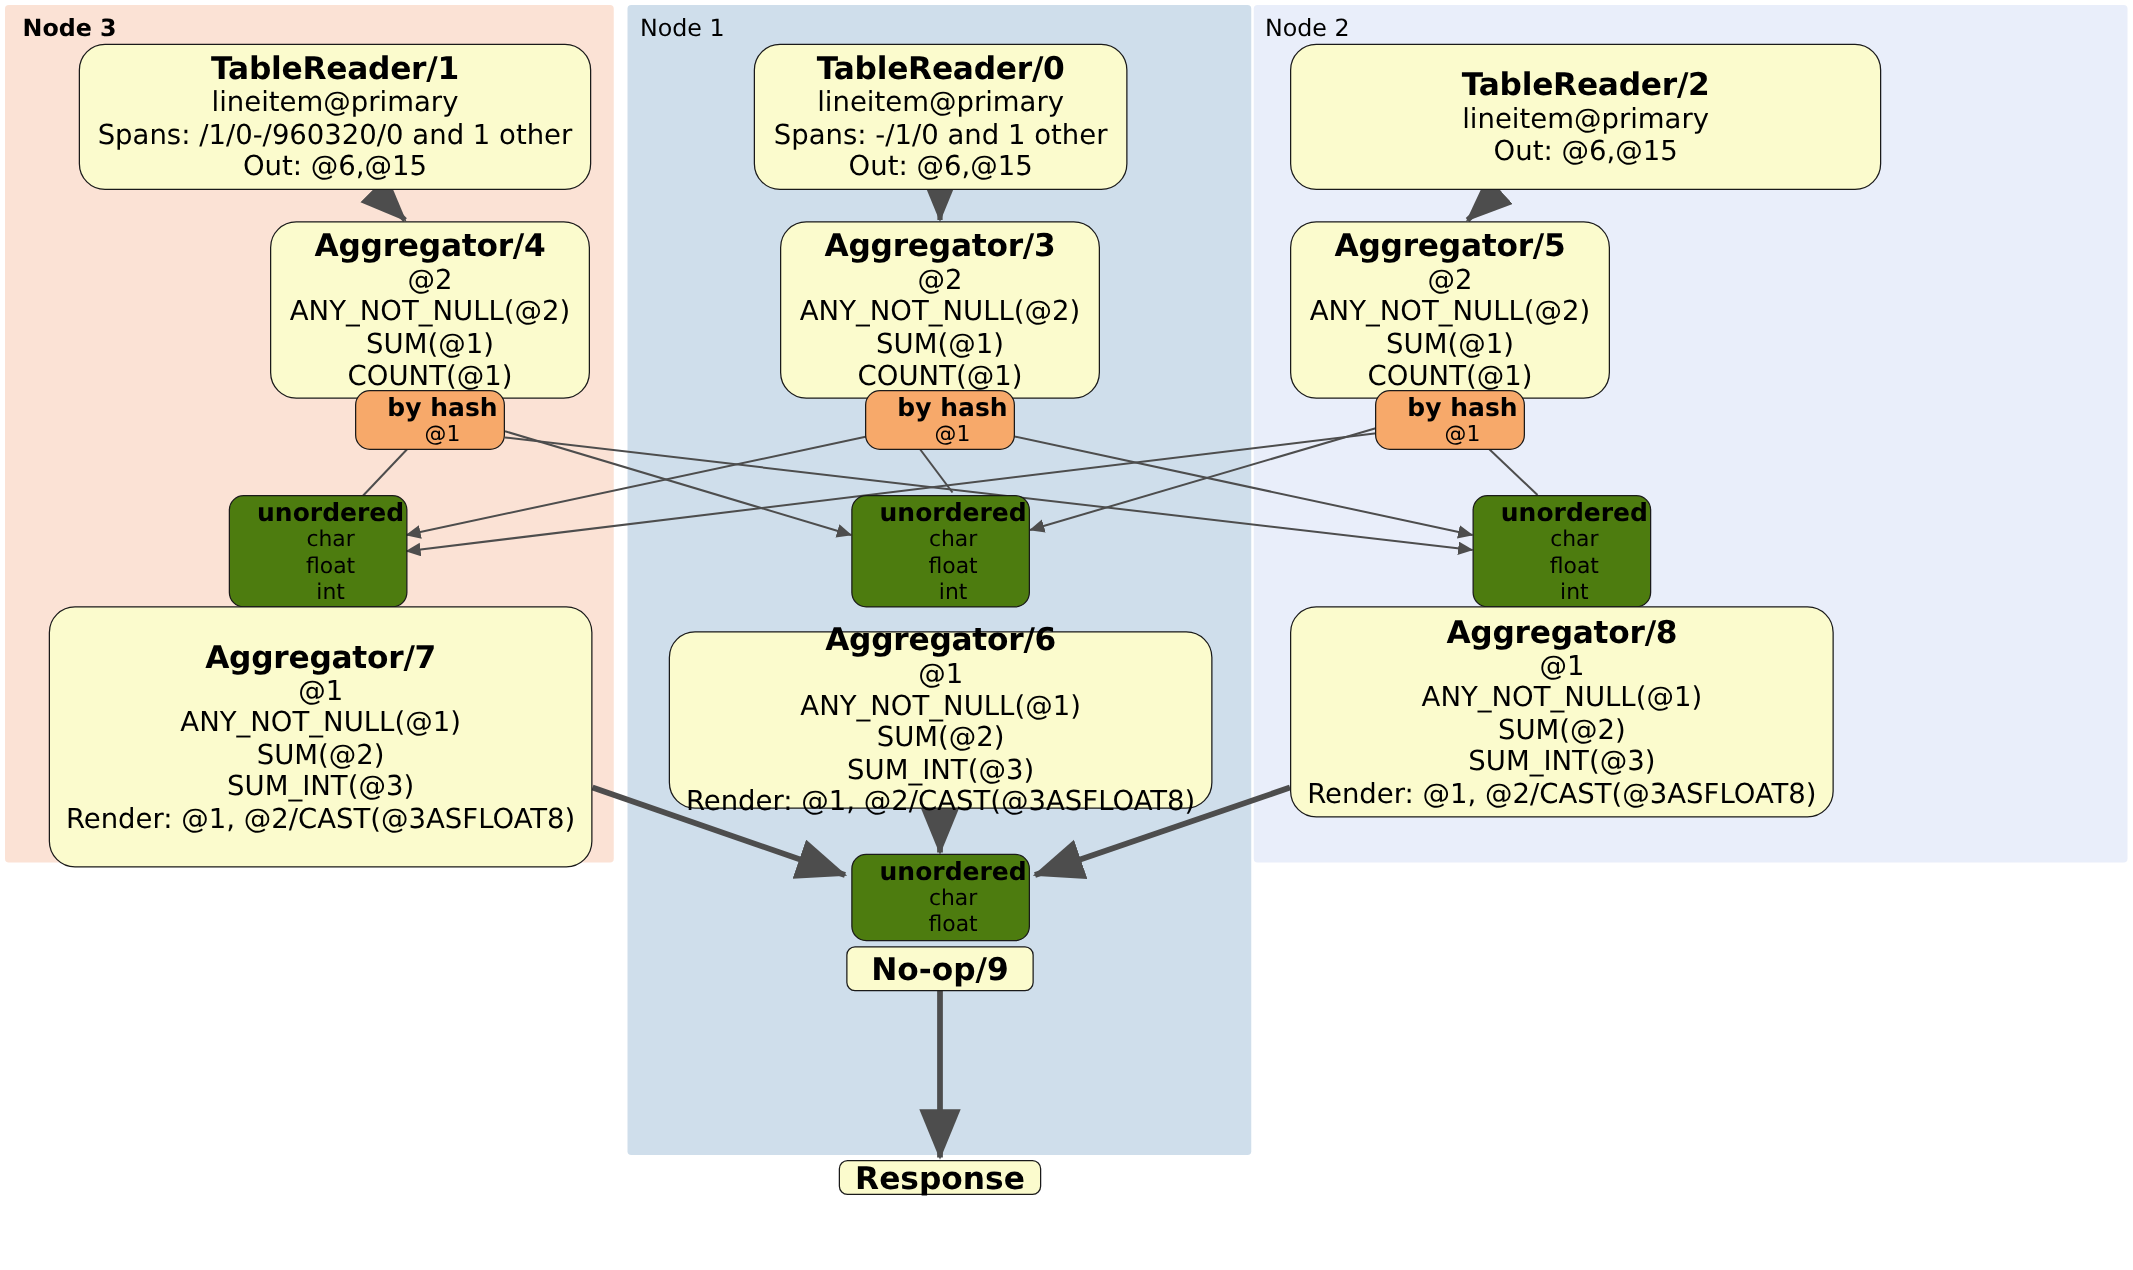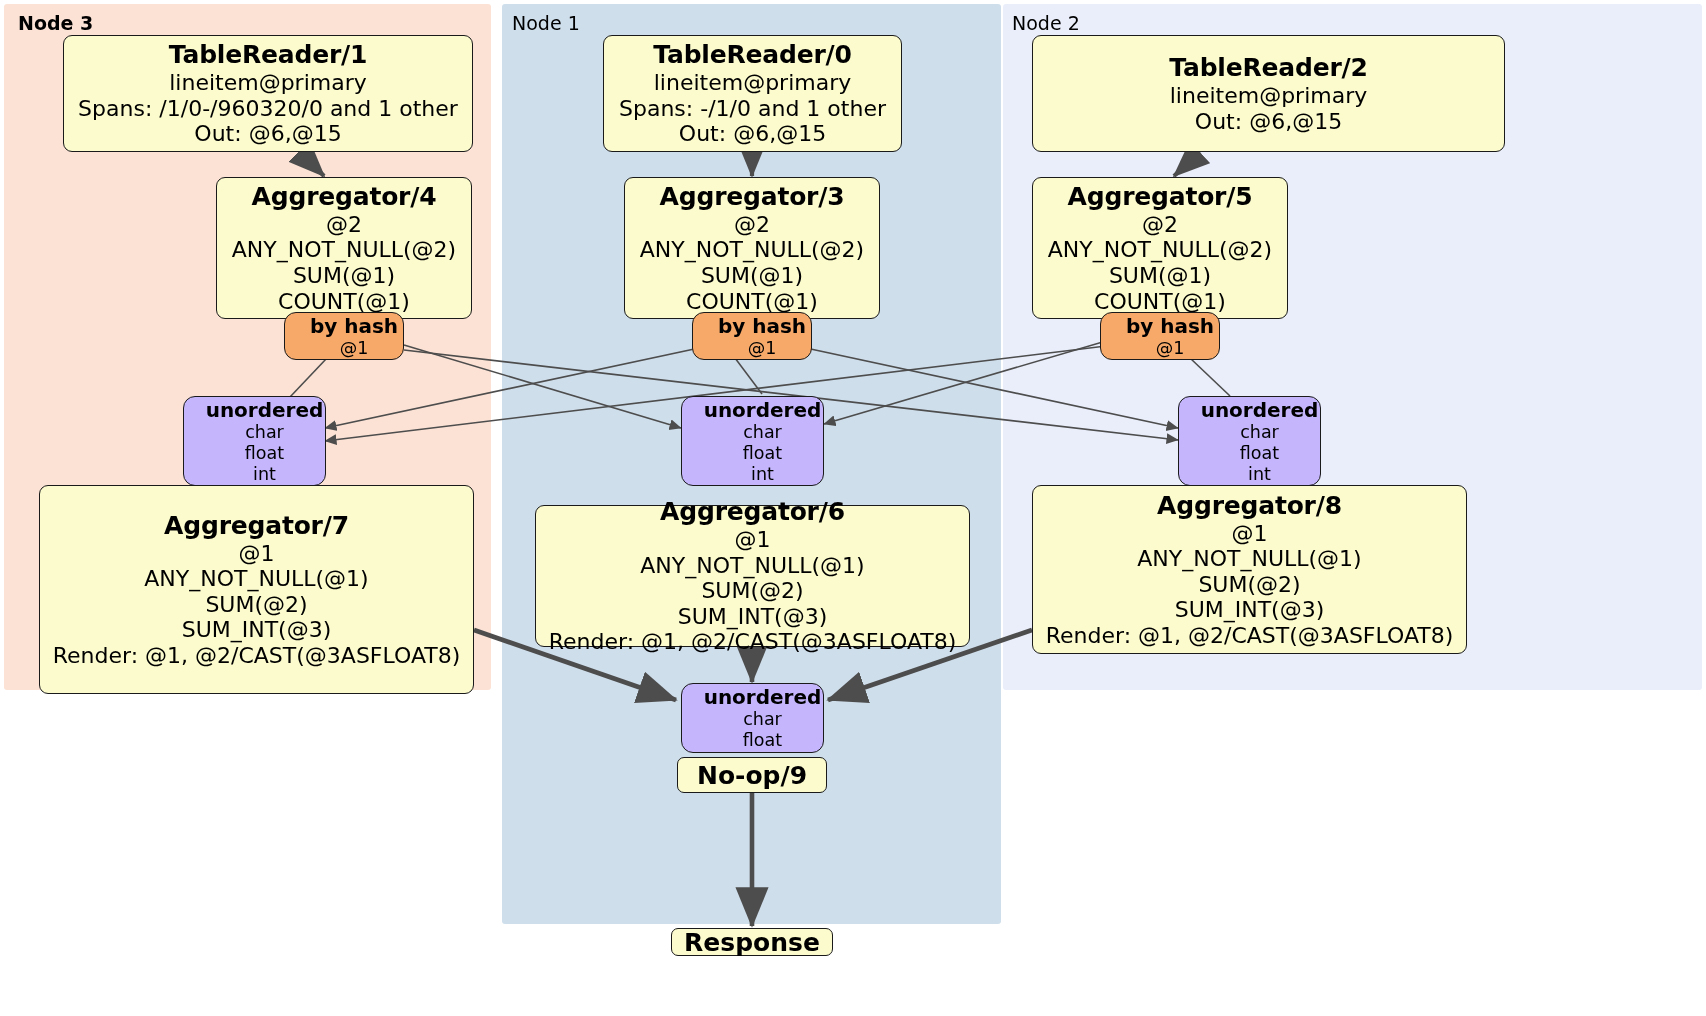--- a/index.html
+++ b/index.html
@@ -9,33 +9,33 @@
 
   
   .cluster{position:absolute;border-radius:3px;}
   .cluster-label{position:absolute;font-size:19px;color:#000;line-height:1;}
 
   
   #edges{position:absolute;left:0;top:0;width:1706px;height:1016px;pointer-events:none;}
 
   
   .box{position:absolute;box-sizing:border-box;border:1.6px solid #1a1a1a;
-       border-radius:9px;text-align:center;display:flex;flex-direction:column;
+       border-radius:21px;text-align:center;display:flex;flex-direction:column;
        align-items:center;justify-content:center;line-height:1.16;}
   .proc{background:#fbfbcd;}
   .title{font-weight:bold;font-size:25px;letter-spacing:-.2px;margin-bottom:1px;}
   .line{font-size:22px;text-align:center;}
 
   .router{position:absolute;box-sizing:border-box;border:1.6px solid #1a1a1a;
           border-radius:12px;text-align:center;display:flex;flex-direction:column;
           align-items:center;justify-content:center;line-height:1.2;padding-left:20px;}
   .router .rtitle{font-weight:bold;font-size:20px;}
   .router .rline{font-size:17.5px;}
   .hash{background:#f7a96a;}
-  .unord{background:#c4b5fd;}
+  .unord{background:#4d7c0f;}
 
   .small-proc{position:absolute;box-sizing:border-box;border:1.6px solid #1a1a1a;
        border-radius:7px;background:#fbfbcd;display:flex;align-items:center;
        justify-content:center;font-weight:bold;font-size:25px;}
 </style>
 </head>
 <body>
 
 <div id="stage">
 

